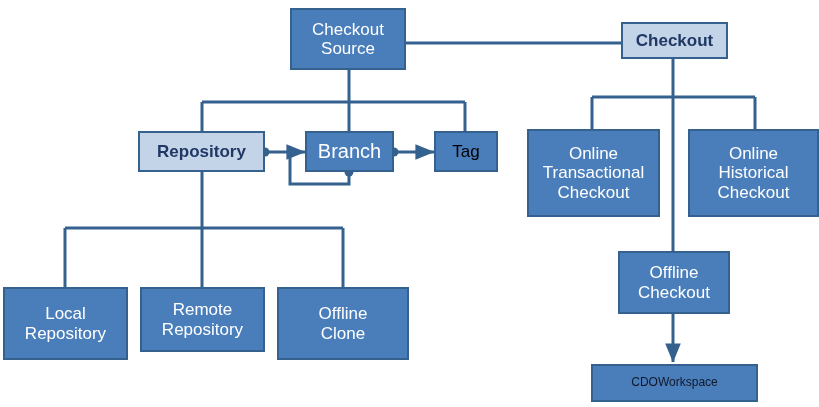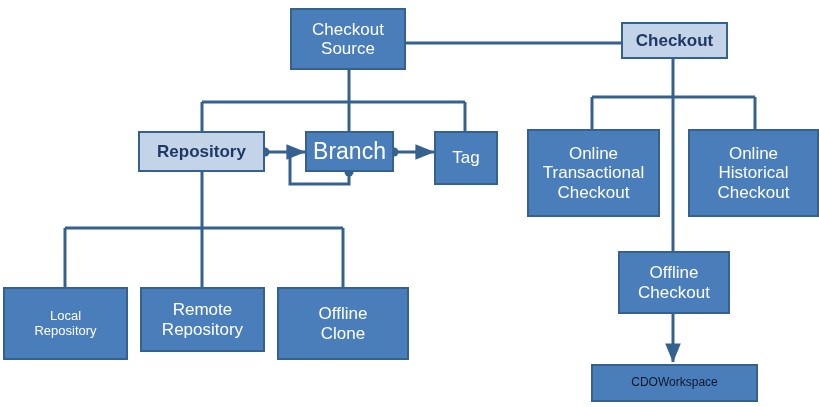--- a/index.html
+++ b/index.html
@@ -98,27 +98,27 @@
       <div class="node-box fill-dark" style="left: 290px; top: 8px; width: 116px; height: 62px; font-size: 17px; border-color: rgb(53, 97, 143); background: rgb(74, 126, 187); color: rgb(255, 255, 255);">
         <span class="node-label">Checkout
 Source</span>
       </div>
       <div class="node-box fill-light" style="left: 621px; top: 22px; width: 107px; height: 37px; font-size: 17px; border-color: rgb(53, 97, 143); background: rgb(195, 211, 232); color: rgb(31, 56, 100);">
         <span class="node-label">Checkout</span>
       </div>
       <div class="node-box fill-light" style="left: 138px; top: 131px; width: 127px; height: 41px; font-size: 17px; border-color: rgb(53, 97, 143); background: rgb(195, 211, 232); color: rgb(31, 56, 100);">
         <span class="node-label">Repository</span>
       </div>
-      <div class="node-box fill-dark" style="left: 305px; top: 131px; width: 89px; height: 41px; font-size: 23px; border-color: rgb(53, 97, 143); background: rgb(74, 126, 187); color: rgb(255, 255, 255);">
+      <div class="node-box fill-dark" style="left: 305px; top: 131px; width: 89px; height: 41px; font-size: 20px; border-color: rgb(53, 97, 143); background: rgb(74, 126, 187); color: rgb(255, 255, 255);">
         <span class="node-label">Branch</span>
       </div>
-      <div class="node-box fill-dark" style="left: 434px; top: 131px; width: 64px; height: 54px; font-size: 17px; border-color: rgb(53, 97, 143); background: rgb(74, 126, 187); color: #ffffff;">
+      <div class="node-box fill-dark" style="left: 434px; top: 131px; width: 64px; height: 41px; font-size: 17px; border-color: rgb(53, 97, 143); background: rgb(74, 126, 187); color: #000000;">
         <span class="node-label">Tag</span>
       </div>
-      <div class="node-box fill-dark" style="left: 3px; top: 287px; width: 125px; height: 73px; font-size: 13px; border-color: rgb(53, 97, 143); background: rgb(74, 126, 187); color: rgb(255, 255, 255);">
+      <div class="node-box fill-dark" style="left: 3px; top: 287px; width: 125px; height: 73px; font-size: 17px; border-color: rgb(53, 97, 143); background: rgb(74, 126, 187); color: rgb(255, 255, 255);">
         <span class="node-label">Local
 Repository</span>
       </div>
       <div class="node-box fill-dark" style="left: 140px; top: 287px; width: 125px; height: 65px; font-size: 17px; border-color: rgb(53, 97, 143); background: rgb(74, 126, 187); color: rgb(255, 255, 255);">
         <span class="node-label">Remote
 Repository</span>
       </div>
       <div class="node-box fill-dark" style="left: 277px; top: 287px; width: 132px; height: 73px; font-size: 17px; border-color: rgb(53, 97, 143); background: rgb(74, 126, 187); color: rgb(255, 255, 255);">
         <span class="node-label">Offline
 Clone</span>

